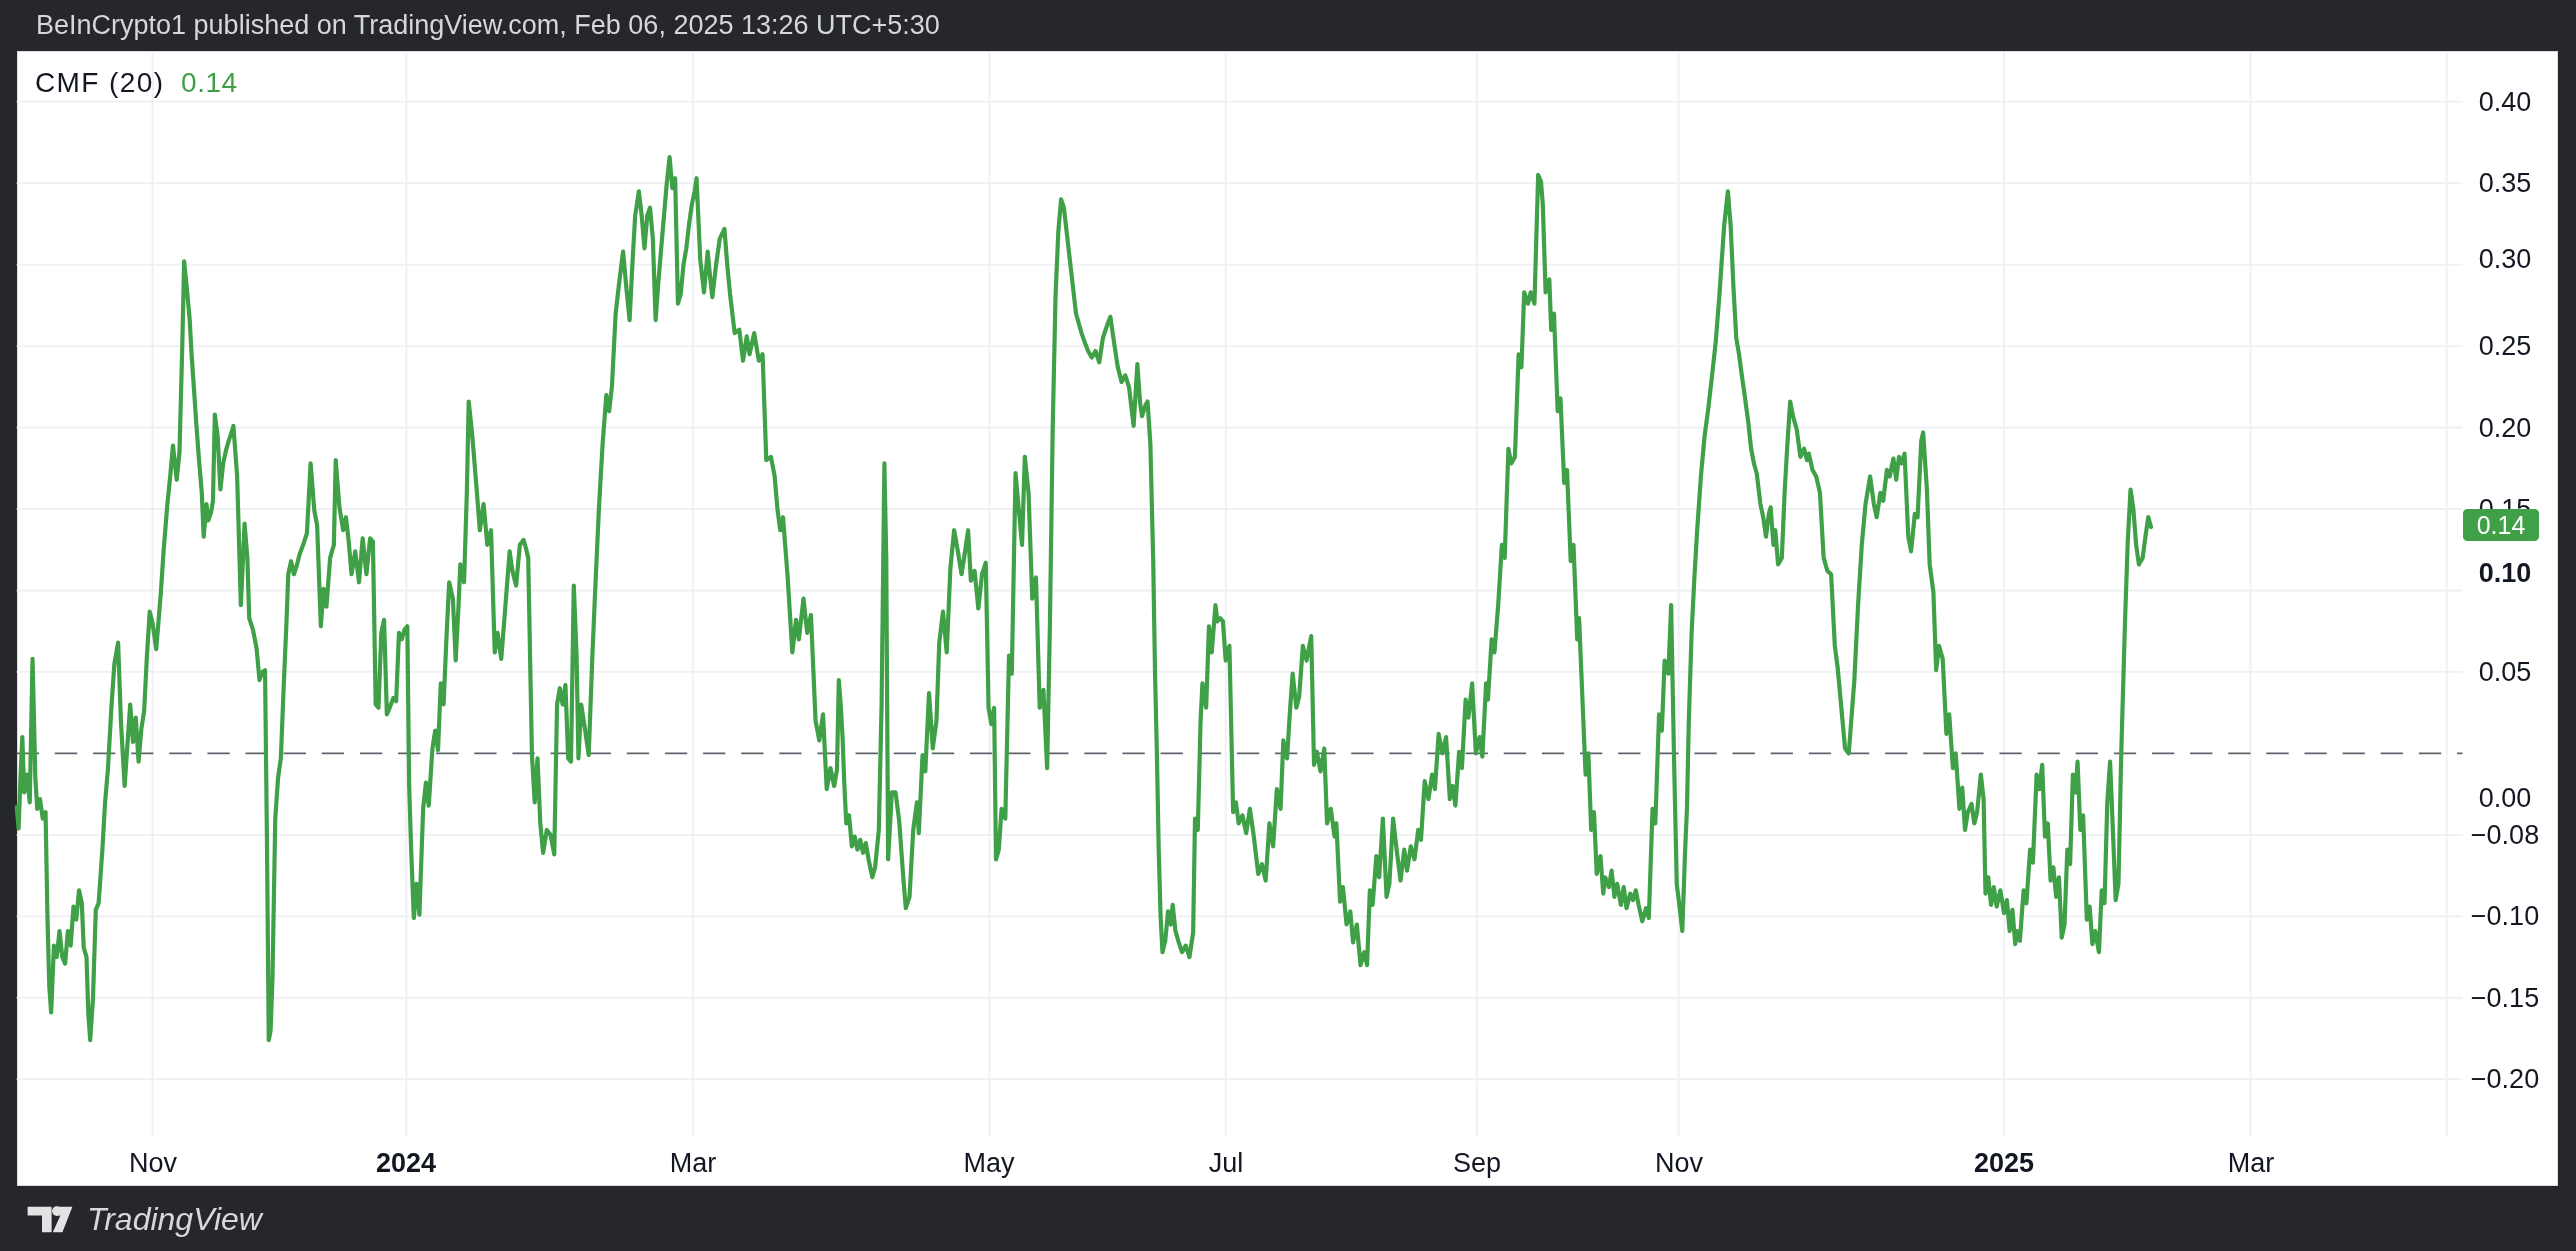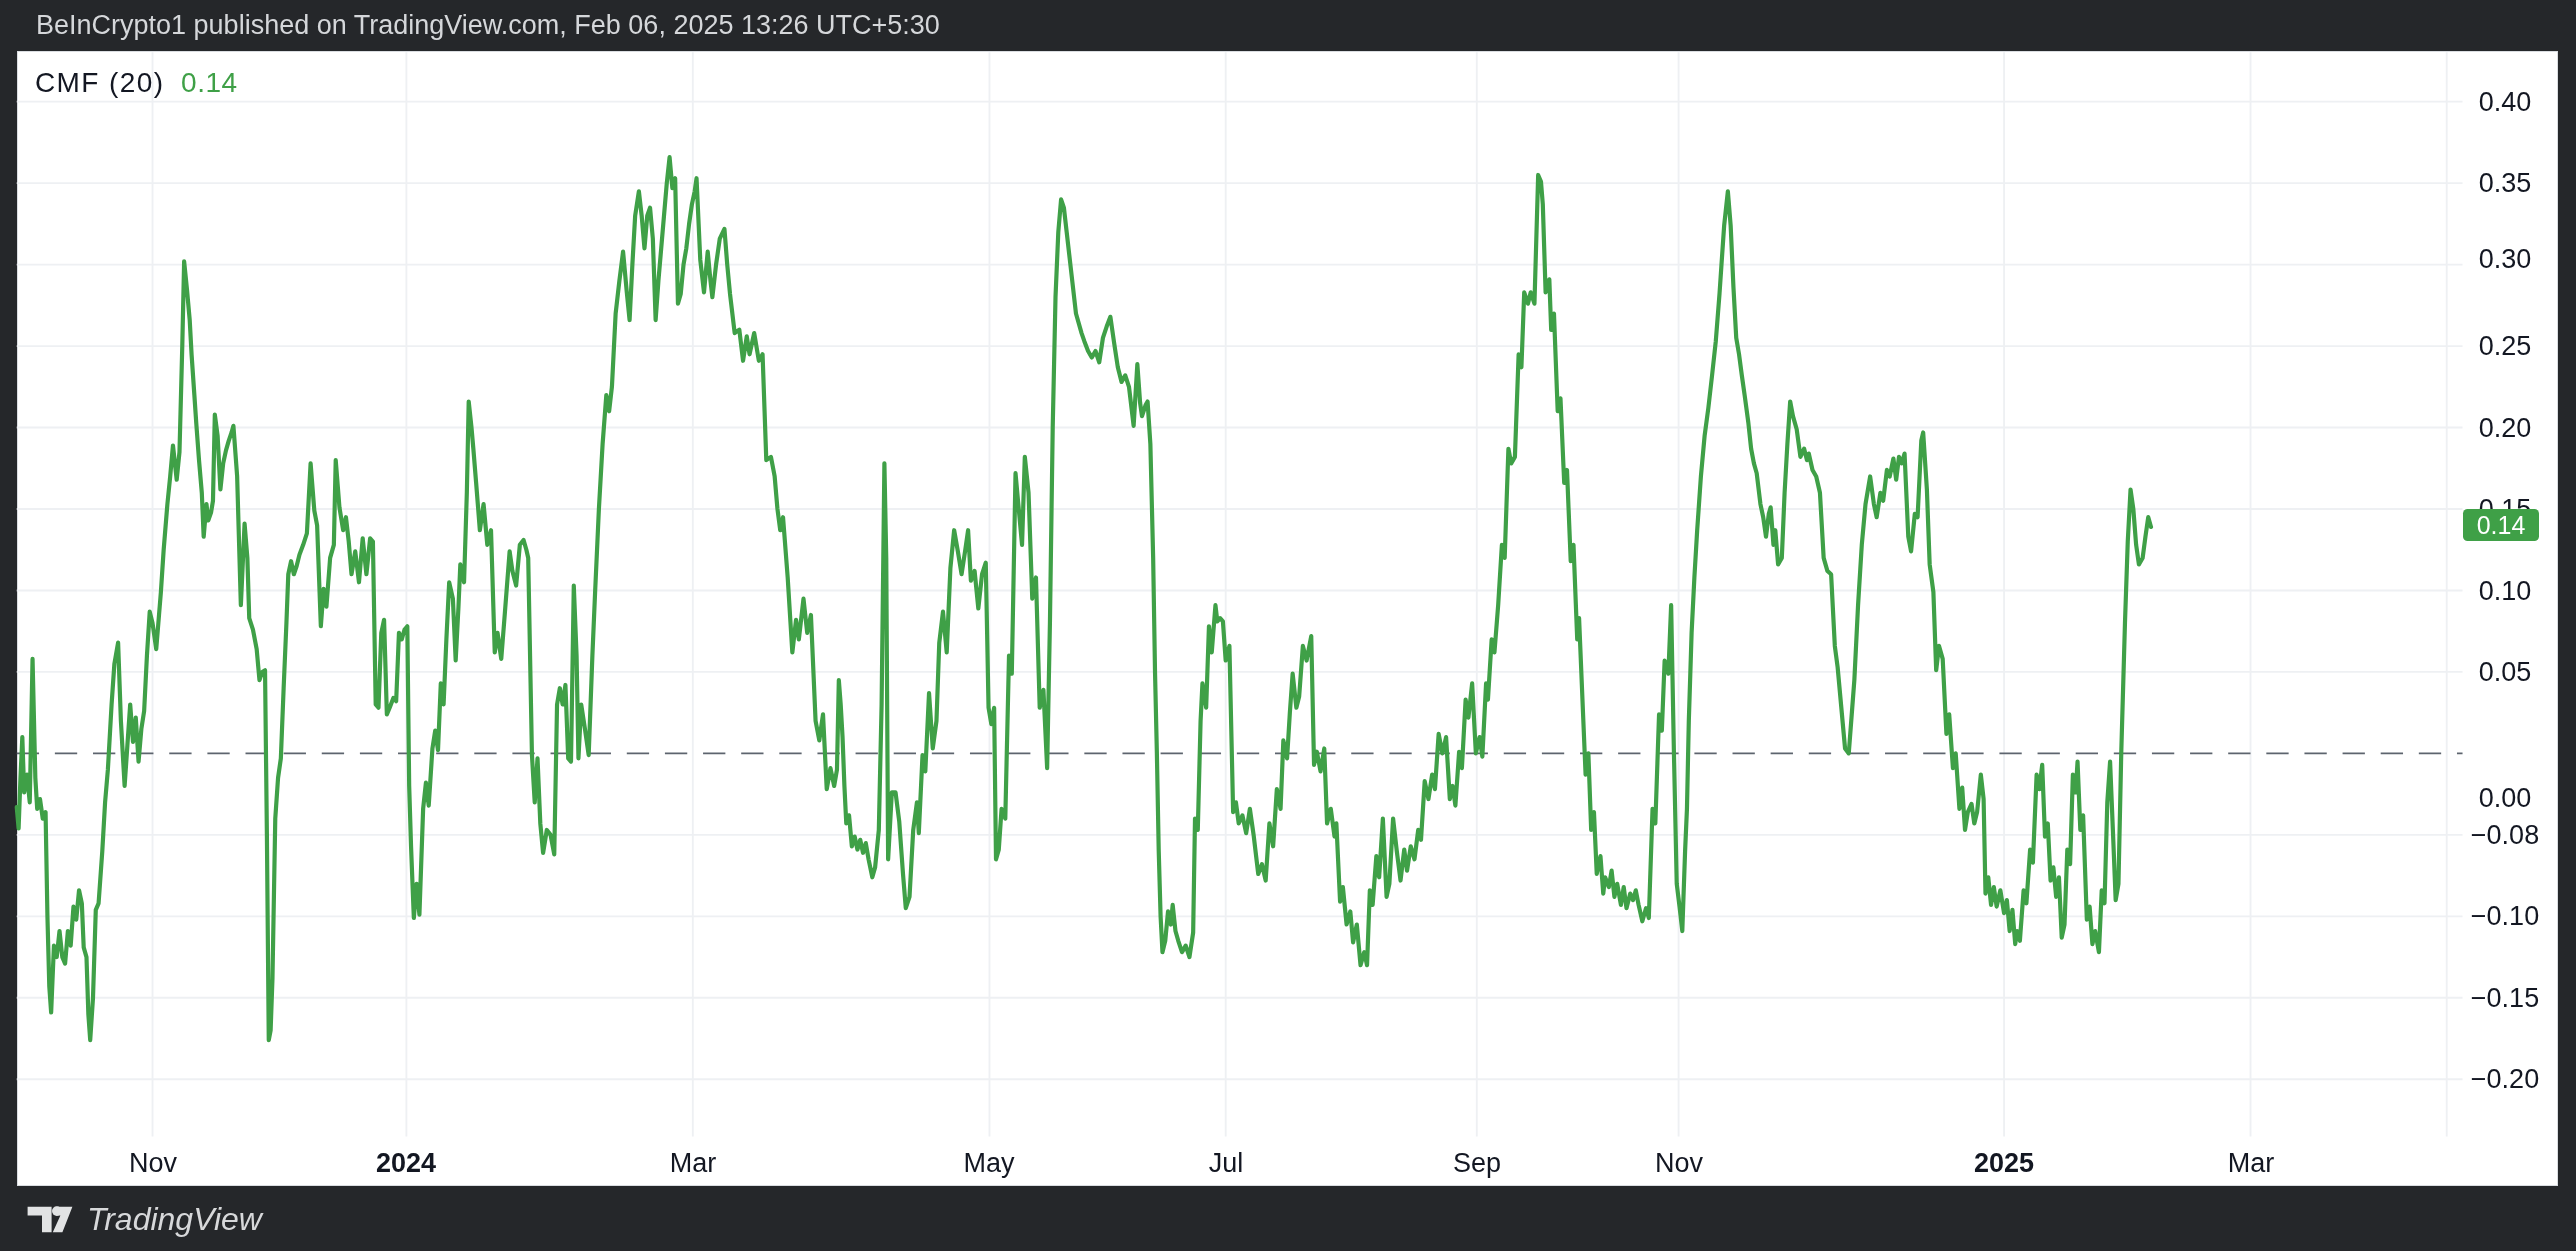--- a/index.html
+++ b/index.html
@@ -83,21 +83,21 @@
   <span>CMF (20)</span><span class="val" style="color: rgb(63, 160, 71);">0.14</span>
 </div>
 
 <div id="yaxis">
     <div class="ylabel" style="top: 86px;">0.40</div>
     <div class="ylabel" style="top: 167px;">0.35</div>
     <div class="ylabel" style="top: 243px;">0.30</div>
     <div class="ylabel" style="top: 330px;">0.25</div>
     <div class="ylabel" style="top: 412px;">0.20</div>
     <div class="ylabel" style="top: 493px;">0.15</div>
-    <div class="ylabel" style="top: 575px;">0.10</div>
+    <div class="ylabel" style="top: 557px; font-weight: bold;">0.10</div>
     <div class="ylabel" style="top: 656px;">0.05</div>
     <div class="ylabel" style="top: 737px; margin-top: 45px;">0.00</div>
     <div class="ylabel" style="top: 819px;">−0.08</div>
     <div class="ylabel" style="top: 900px;">−0.10</div>
     <div class="ylabel" style="top: 982px;">−0.15</div>
     <div class="ylabel" style="top: 1063px;">−0.20</div>
   </div>
 
 <div class="badge" id="value-badge" style="top: 509px; background: rgb(63, 160, 71);">
   <span>0.14</span>

